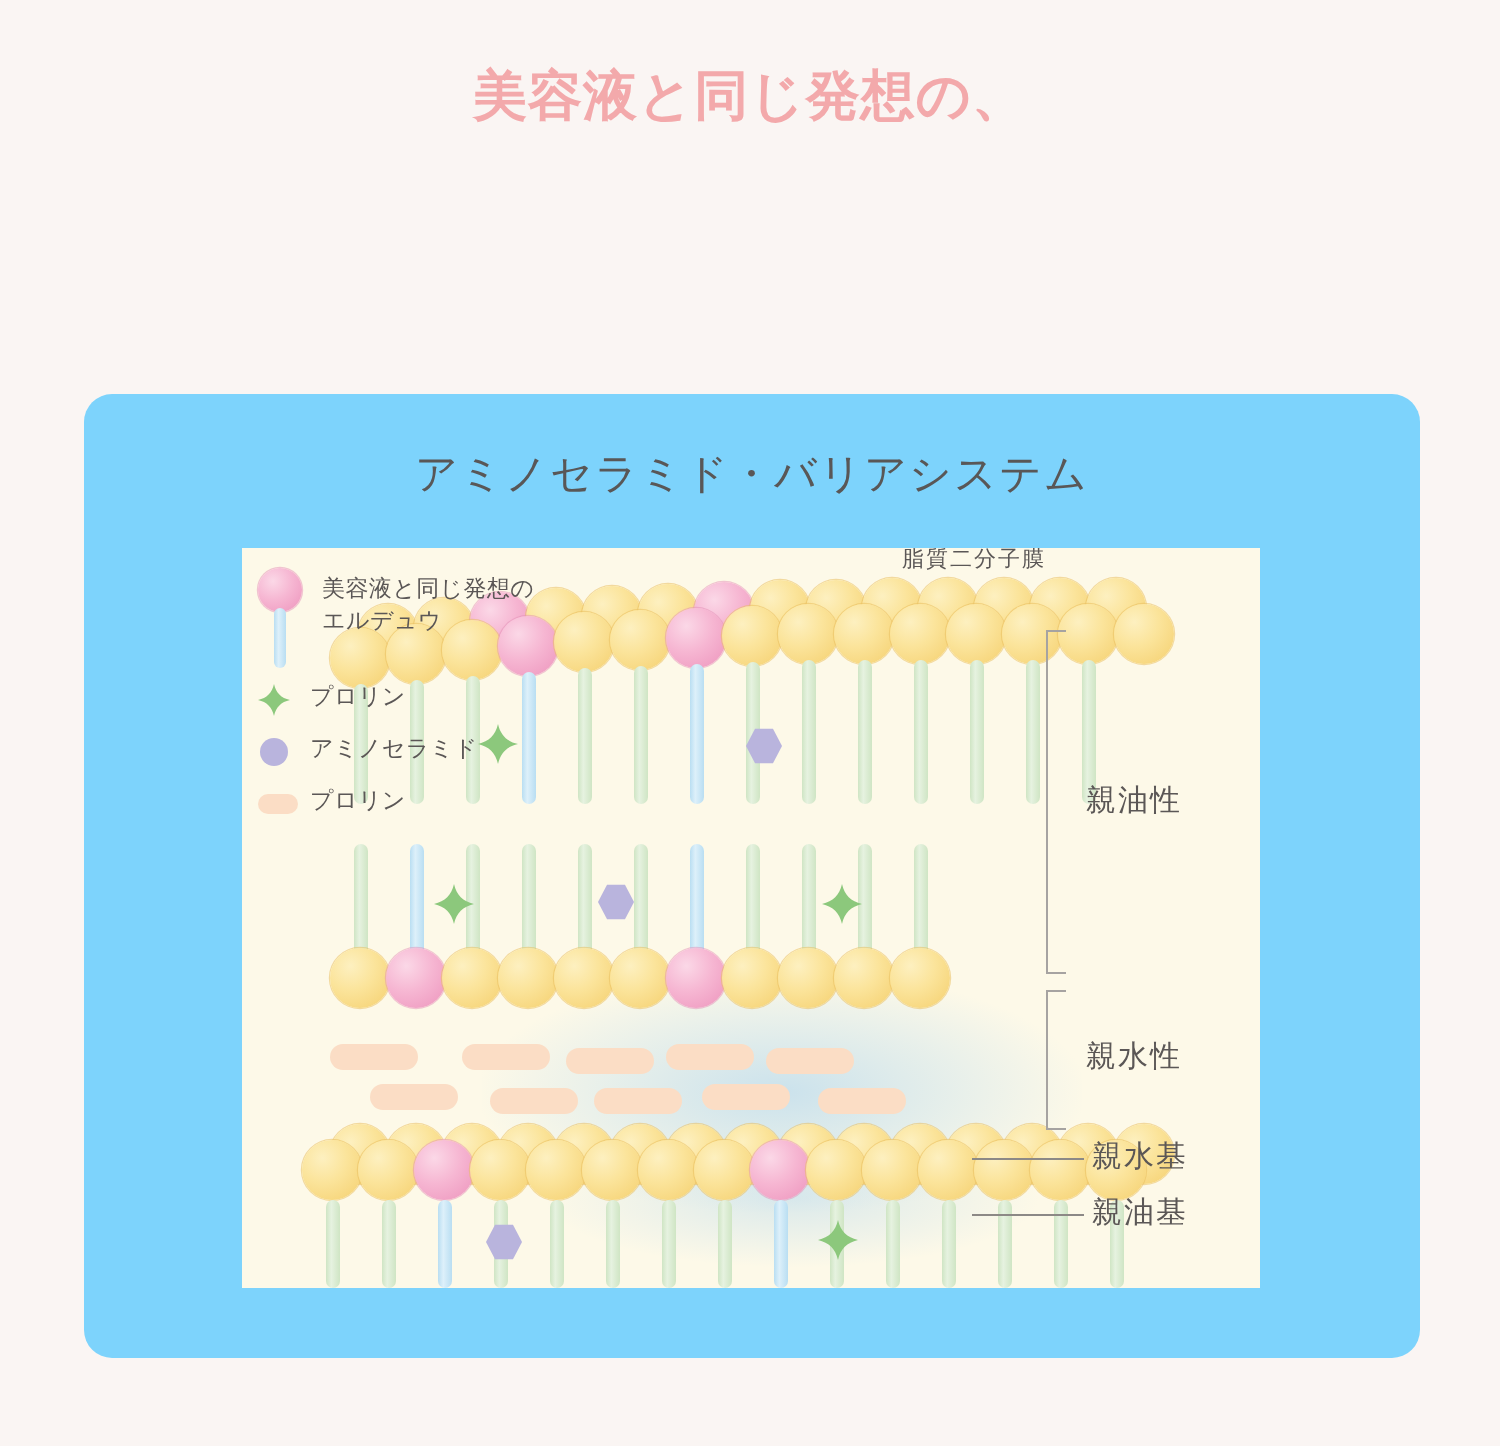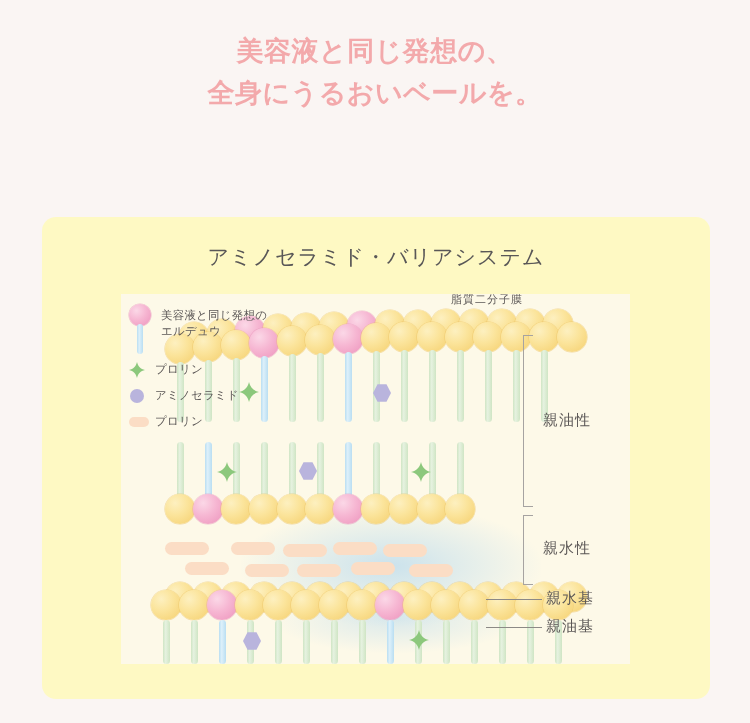--- a/index.html
+++ b/index.html
@@ -12,29 +12,30 @@
   }
   
   .heading{
     position:absolute;left:0;top:30px;width:750px;
     text-align:center;
     color:#f3a9ab;
     font-size:27px;
     line-height:42px;
     font-weight:600;
     letter-spacing:.5px;
+    font-family:Liberation Mono, monospace;
   }
   .heading .ln{display:block;white-space:nowrap;}
   .heading sup{font-size:11px;vertical-align:super;letter-spacing:0;}
 
   
   .card{
-    position:absolute;left:42px;top:217px;
+    position:absolute;left:42px;top:197px;
     width:668px;height:482px;
-    background:#fef9c3;
+    background:#7dd3fc;
     border-radius:14px;
   }
   .card-title{
     position:absolute;left:0;top:26px;width:668px;
     text-align:center;
     color:#595757;
     font-size:21px;
     letter-spacing:1px;
     font-weight:500;
   }
@@ -116,21 +117,20 @@
   }
   .leader{
     position:absolute;height:0;border-top:1.3px solid #8c8986;
   }
 </style>
 </head>
 <body>
 
 <div class="heading">
   <span class="ln">美容液と同じ発想の、</span>
-  <span class="ln">全身にうるおいベールを。</span>
 </div>
 
 <div class="card">
 
   <div class="card-title">アミノセラミド・バリアシステム</div>
 
   <div class="panel">
 
     <div class="glow"></div>
     <div class="glow2"></div>

